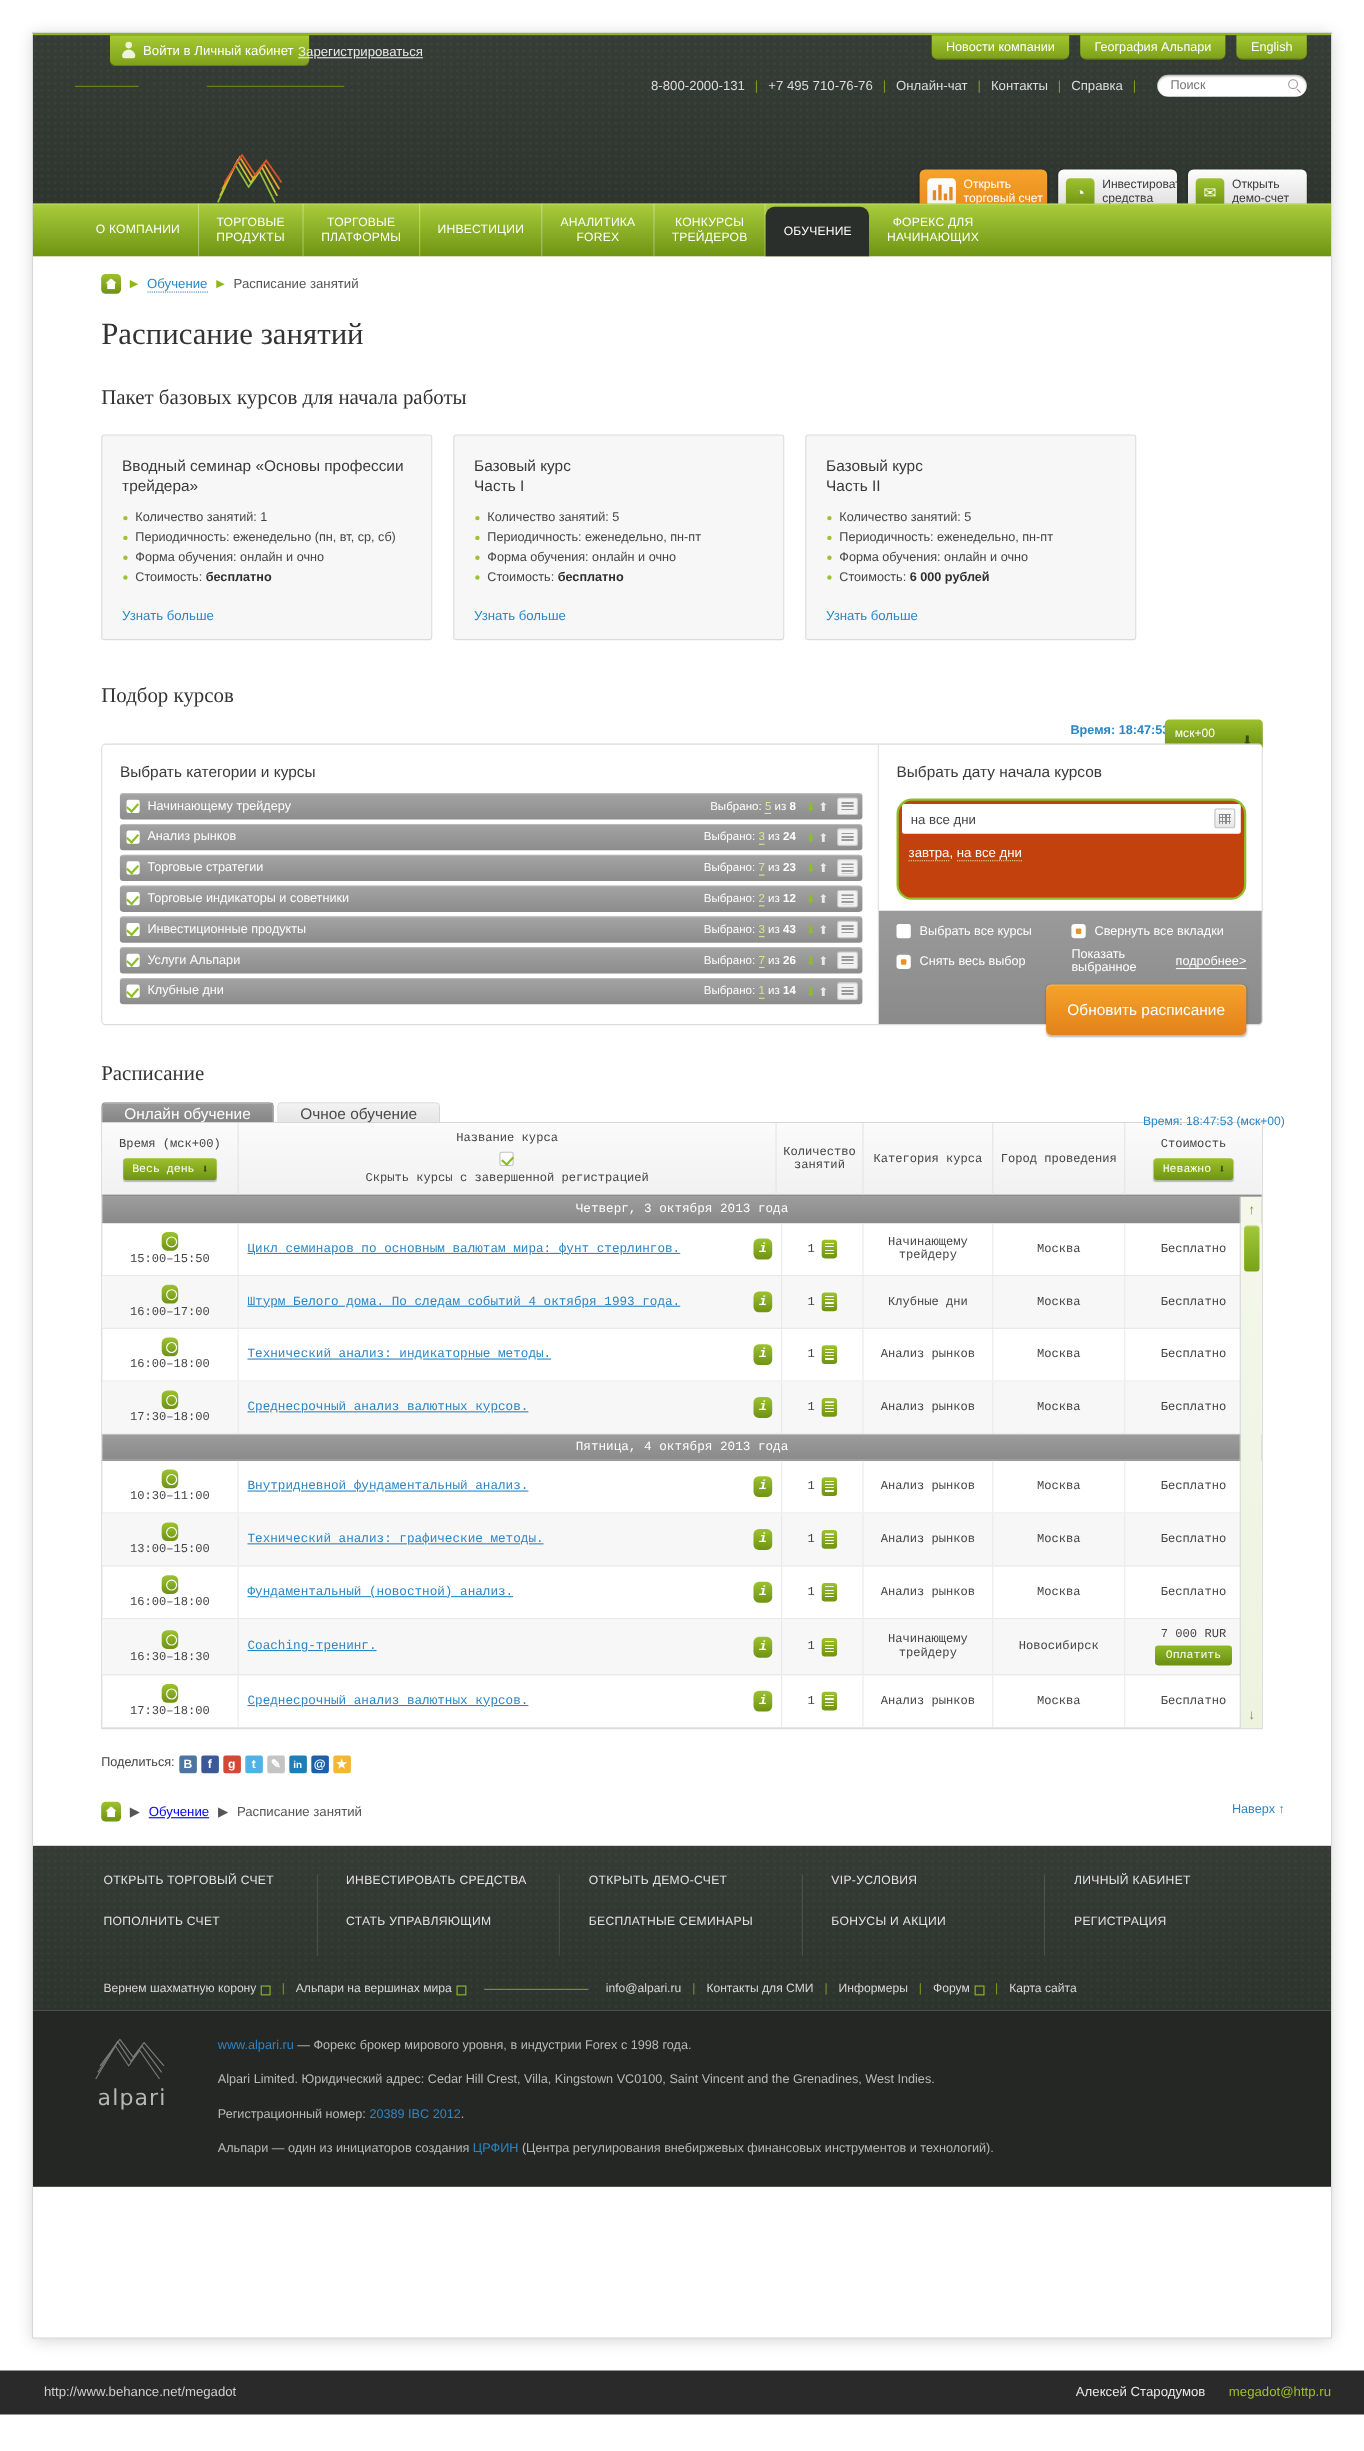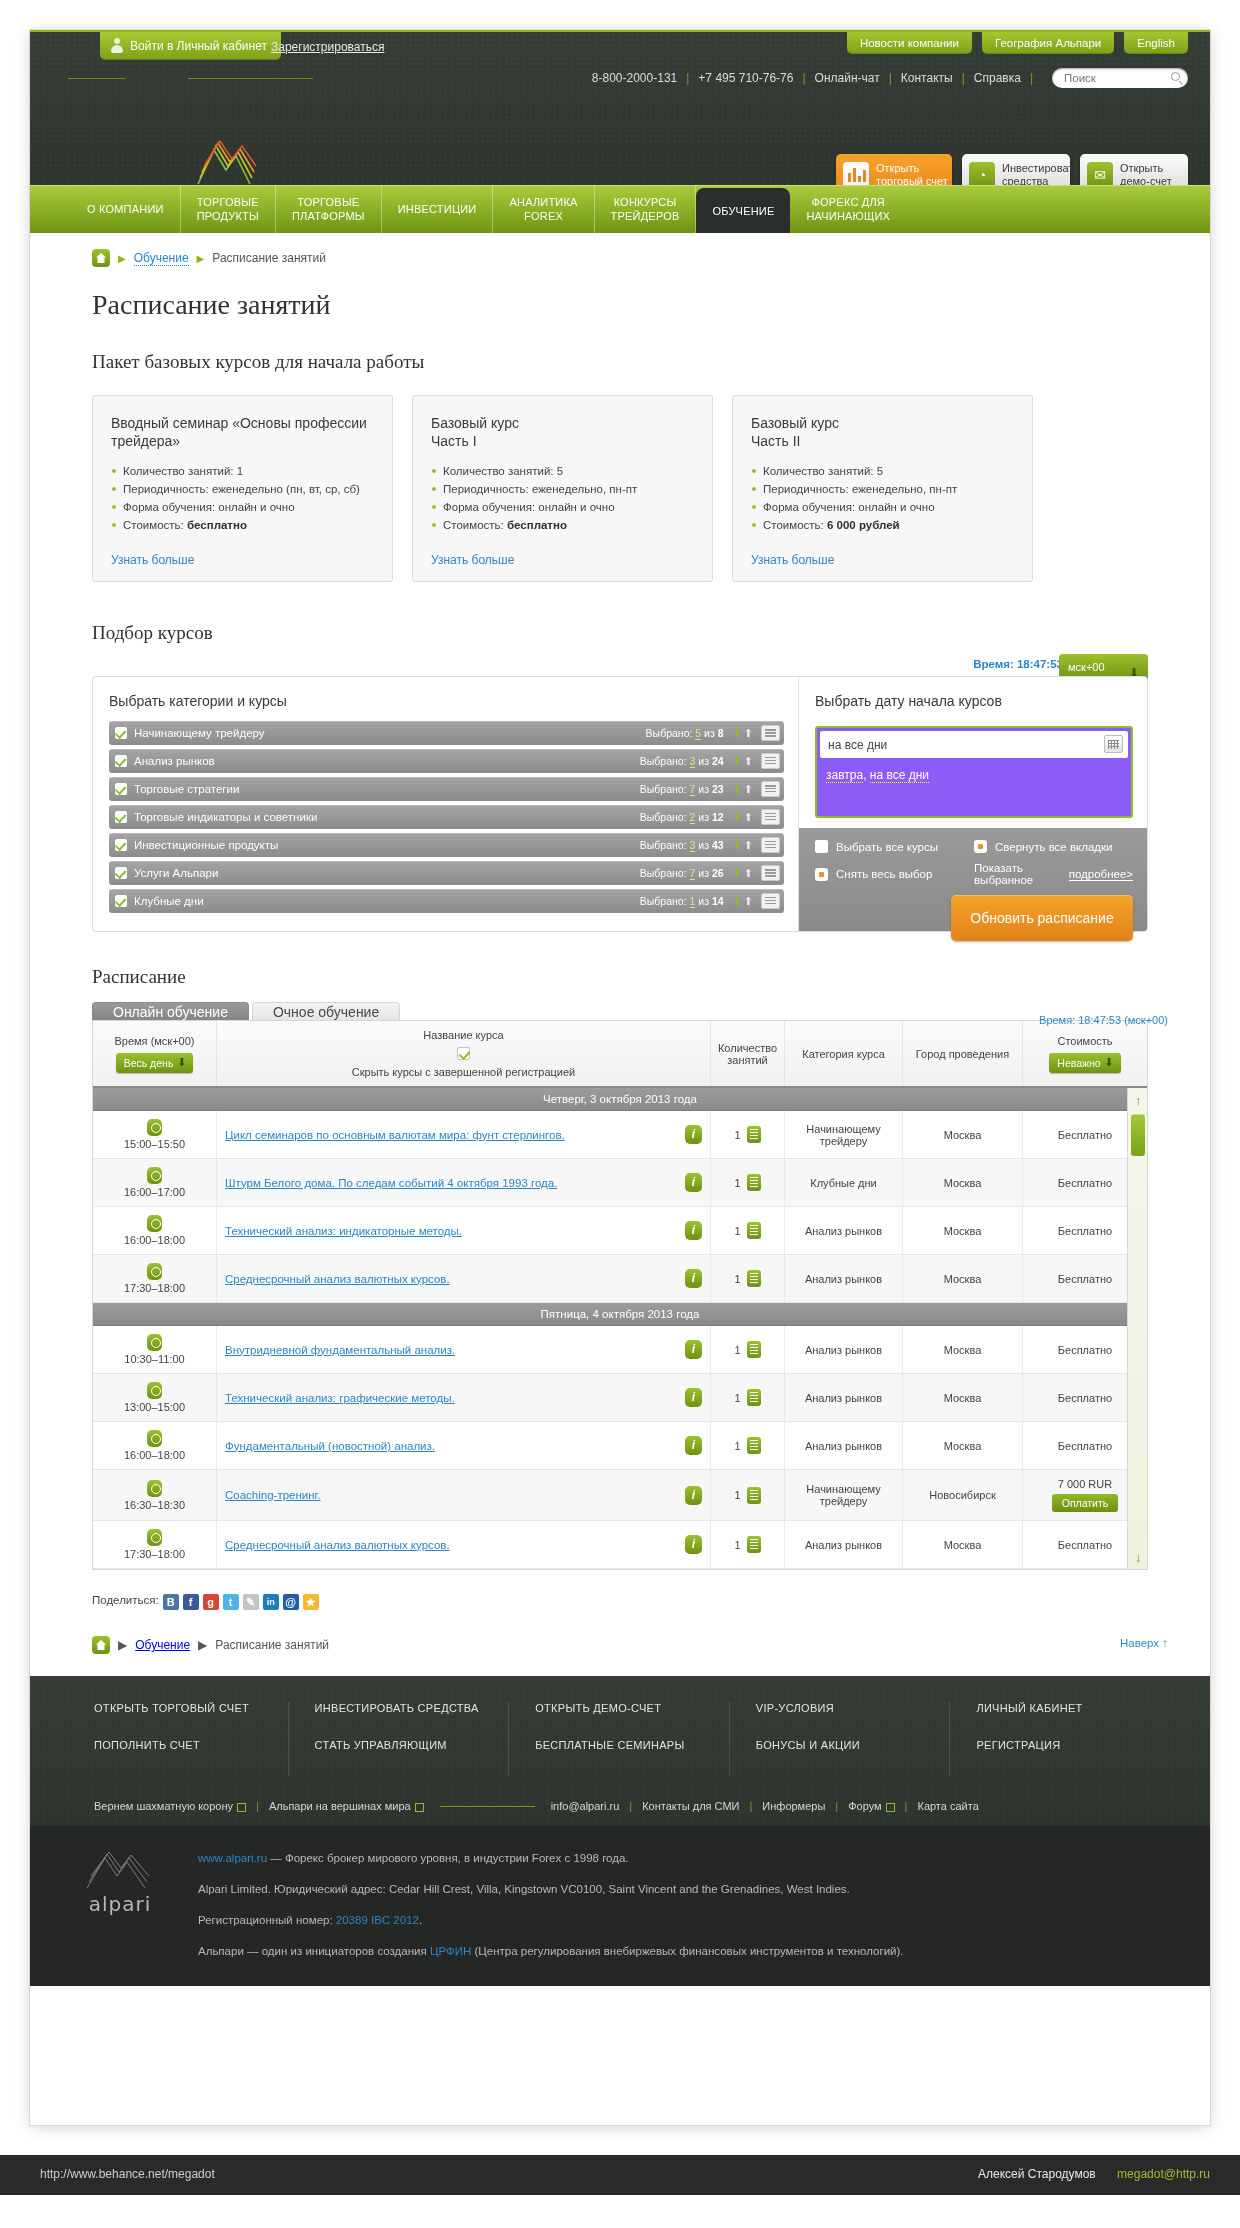--- a/index.html
+++ b/index.html
@@ -207,21 +207,21 @@
   .arrup { color:#e9e9e9; }
   .listico {
     width:19px; height:16px; margin-left:7px; border-radius:2px; background:#f1f1f1;
     border:1px solid #c9c9c9; position:relative; flex:0 0 19px;
   }
   .listico:after {
     content:""; position:absolute; left:3px; top:3px; right:3px; height:9px;
     background:repeating-linear-gradient(#9a9a9a 0 1.5px, transparent 1.5px 3px);
   }
 
-  .datebox { border:2px solid #8cbf26; border-radius:3px; background:#8b5cf6; padding:0;margin-top:17px; }
+  .datebox { border:2px solid #8cbf26; border-radius:14px; background:#c2410c; padding:0;margin-top:17px; }
   .dateinput {
     height:27px; background:#fff; margin:3px; border-radius:2px; position:relative;
     display:flex; align-items:center; padding-left:8px; font-size:12px; color:#444;
   }
   .calico {
     position:absolute; right:5px; top:4px; width:19px; height:18px; border-radius:2px;
     background:linear-gradient(#fcfcfc,#e6e6e6); border:1px solid #bdbdbd;
   }
   .calico:after {
     content:""; position:absolute; left:3px; top:4px; right:3px; bottom:3px;
@@ -256,21 +256,21 @@
 
   .tabs { display:flex; margin:14px 0 0 22px; position:relative; }
   .tab {
     height:18px; padding:0 20px; display:flex; align-items:center; font-size:14px;
     border-radius:4px 4px 0 0; color:#4a4a4a; background:linear-gradient(#f3f3f3,#e6e6e6);
     border:1px solid #d6d6d6; border-bottom:0; margin-right:3px;
   }
   .tab.active { background:linear-gradient(#9b9b9b,#858585); color:#fff; border-color:#8a8a8a; }
   .tabtime { position:absolute; right:2px; top:12px; font-size:11px; color:#2b86c5; }
 
-  .table { margin:0 22px 0 22px; border:1px solid #d6d6d6; border-top:1px solid #d6d6d6; background:#fff; }
+  .table { margin:0 22px 0 22px; border:1px solid #d6d6d6; border-top:1px solid #d6d6d6; background:#fff;font-family:Liberation Mono, monospace; }
   .thead { display:flex; background:linear-gradient(#fbfbfb,#f1f1f1); border-bottom:2px solid #8a8a8a; }
   .th {
     padding:8px 6px; font-size:11px; color:#444; text-align:center; border-right:1px solid #e4e4e4;
     display:flex; flex-direction:column; align-items:center; justify-content:center; min-height:58px;
   }
   .th.c0 { flex:0 0 124px; }
   .th.c1 { flex:1 1 auto; }
   .th.c2 { flex:0 0 74px; }
   .th.c3 { flex:0 0 118px; }
   .th.c4 { flex:0 0 120px; }

